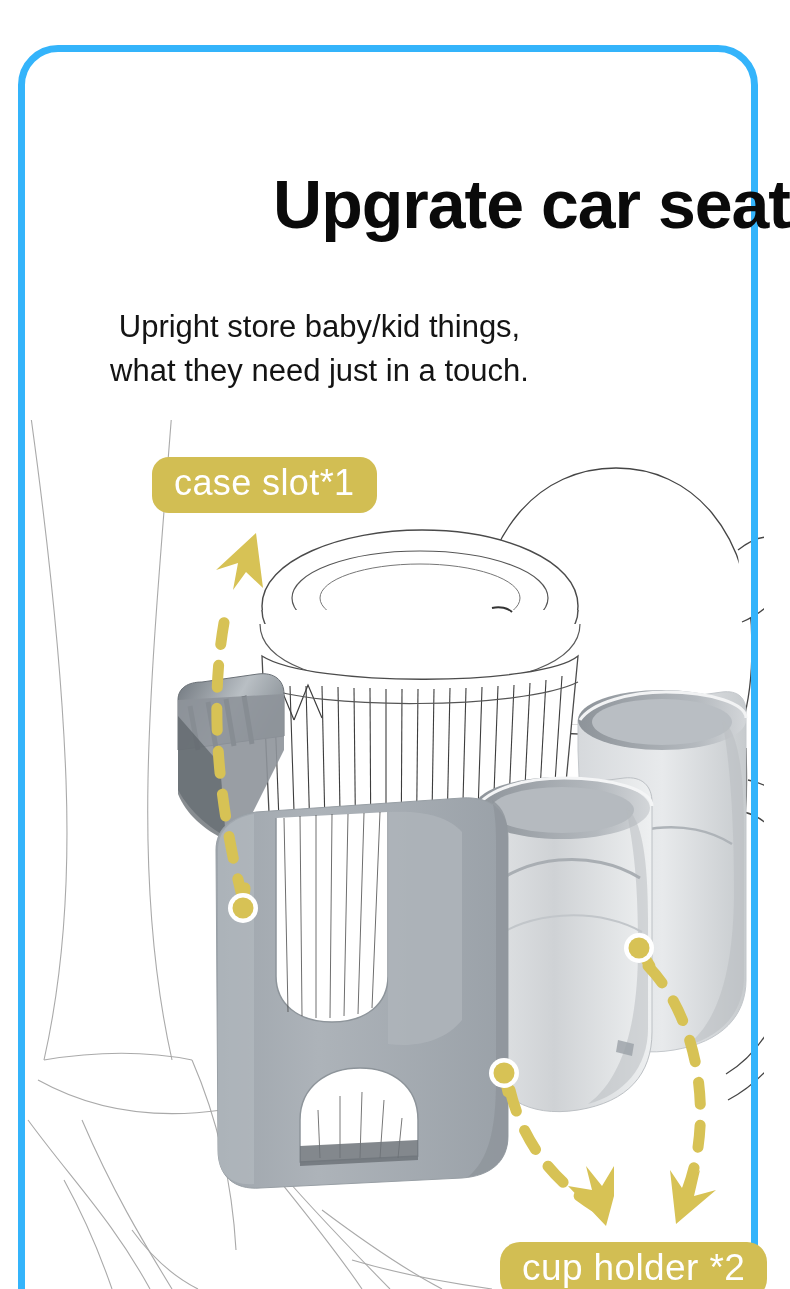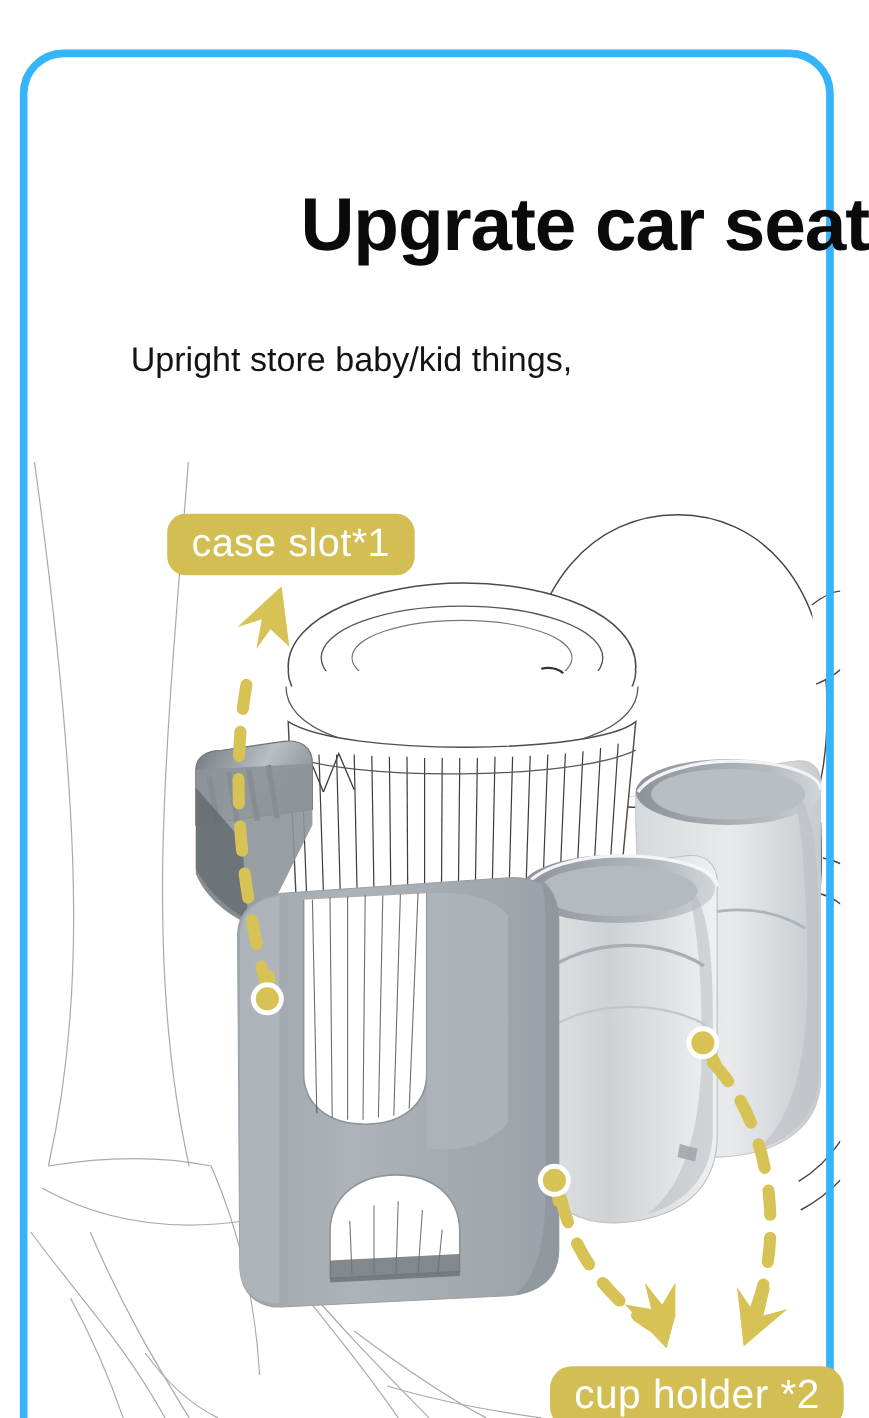--- a/index.html
+++ b/index.html
@@ -74,21 +74,21 @@
     background: #d2be53;
     color: #ffffff;
     font-size: 36px;
     font-weight: 400;
     letter-spacing: 0.4px;
     border-radius: 17px;
     padding: 7px 22px 11px 22px;
     white-space: nowrap;
     line-height: 1.05;
   }
-  .badge-case { left: 152px; top: 457px; margin-top: 10px; }
+  .badge-case { left: 152px; top: 457px; }
   .badge-cup  { left: 500px; top: 1242px; border-radius: 20px; font-size: 37px; }
 
   
   .arrows {
     position: absolute;
     left: 0; top: 0;
     width: 790px; height: 1289px;
     pointer-events: none;
   }
   .dash {
@@ -330,20 +330,21 @@
       </g>
     </svg>
   </div>
 
   <div class="frame"></div>
 
   <div class="title">Upgrate car seat</div>
 
   <div class="subtitle">
     <span class="l1">Upright store baby/kid things,</span>
+    <span class="l2">what they need just in a touch.</span>
   </div>
 
   <svg class="arrows" viewBox="0 0 790 1289" xmlns="http://www.w3.org/2000/svg">
 
     <g>
       <path class="dash" d="M 243 900 C 222 818 206 712 226 612"></path>
       <path class="solidstub" d="M 243 908 L 245 888"></path>
       <path class="arrowhead" d="M 256 533 L 263 588 L 246 572 L 233 590 L 238 563 L 216 570 Z"></path>
       <circle class="dot-ring" cx="243" cy="908" r="15"></circle>
       <circle class="dot-core" cx="243" cy="908" r="10.5"></circle>

